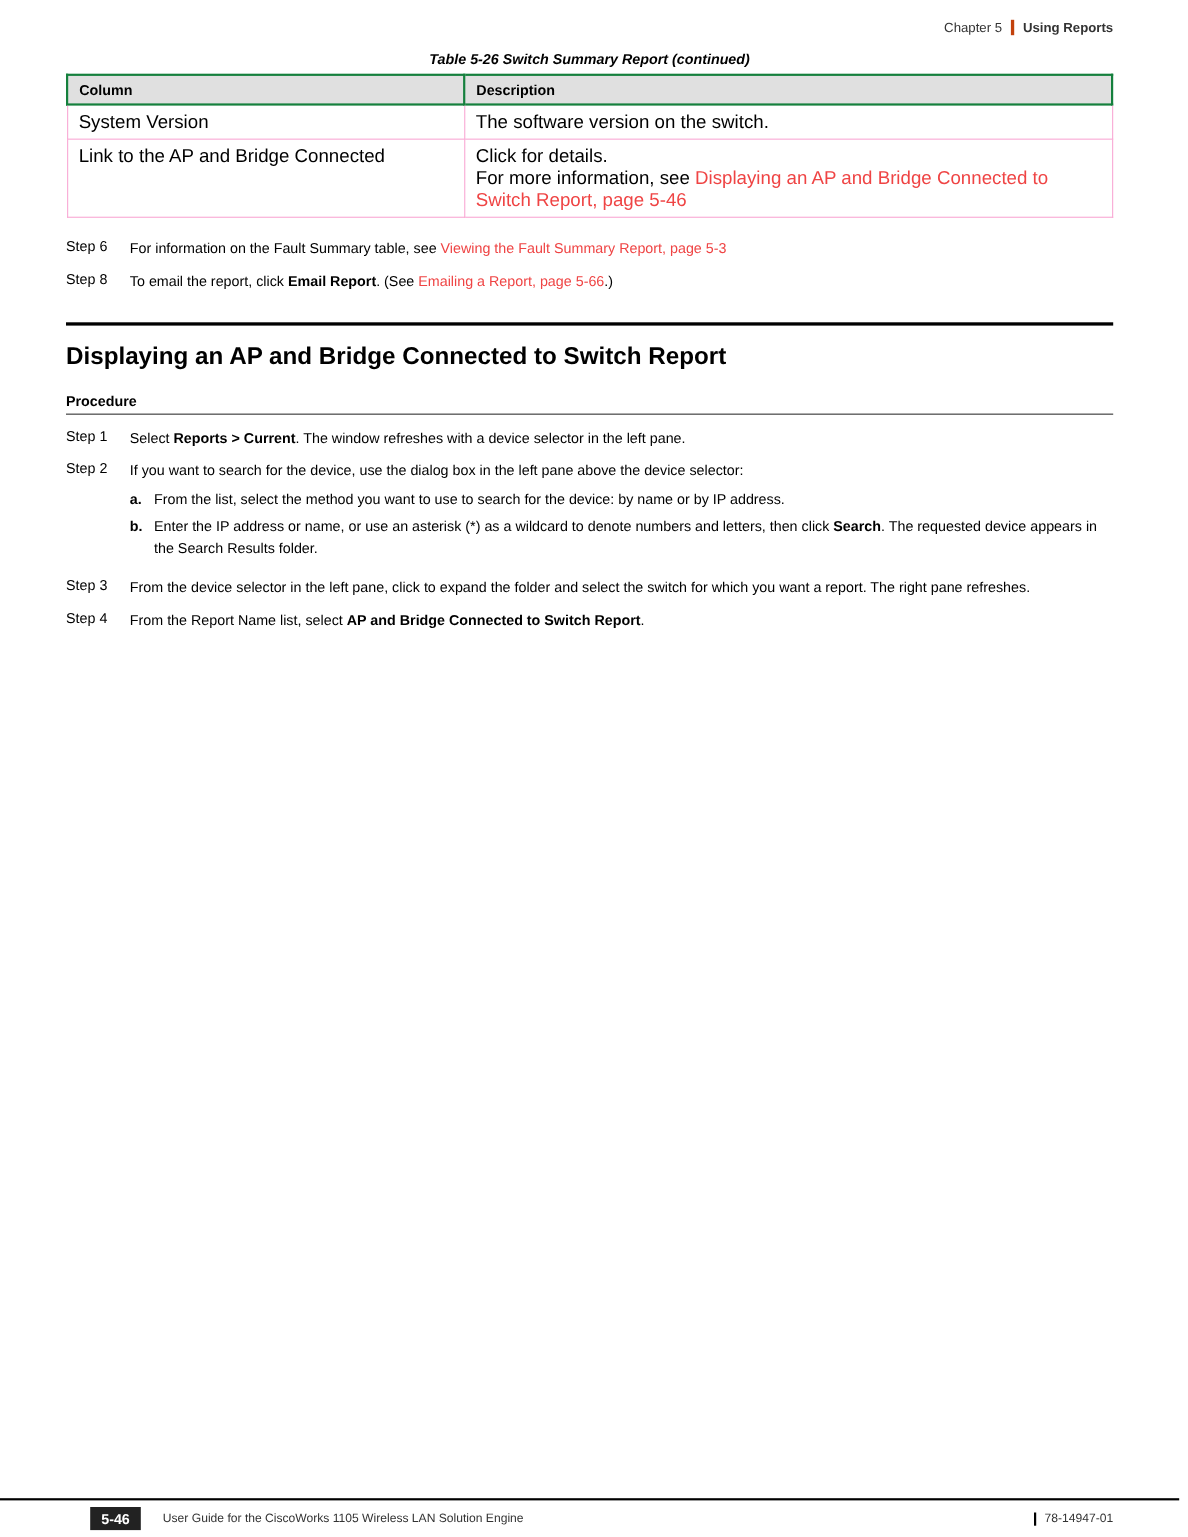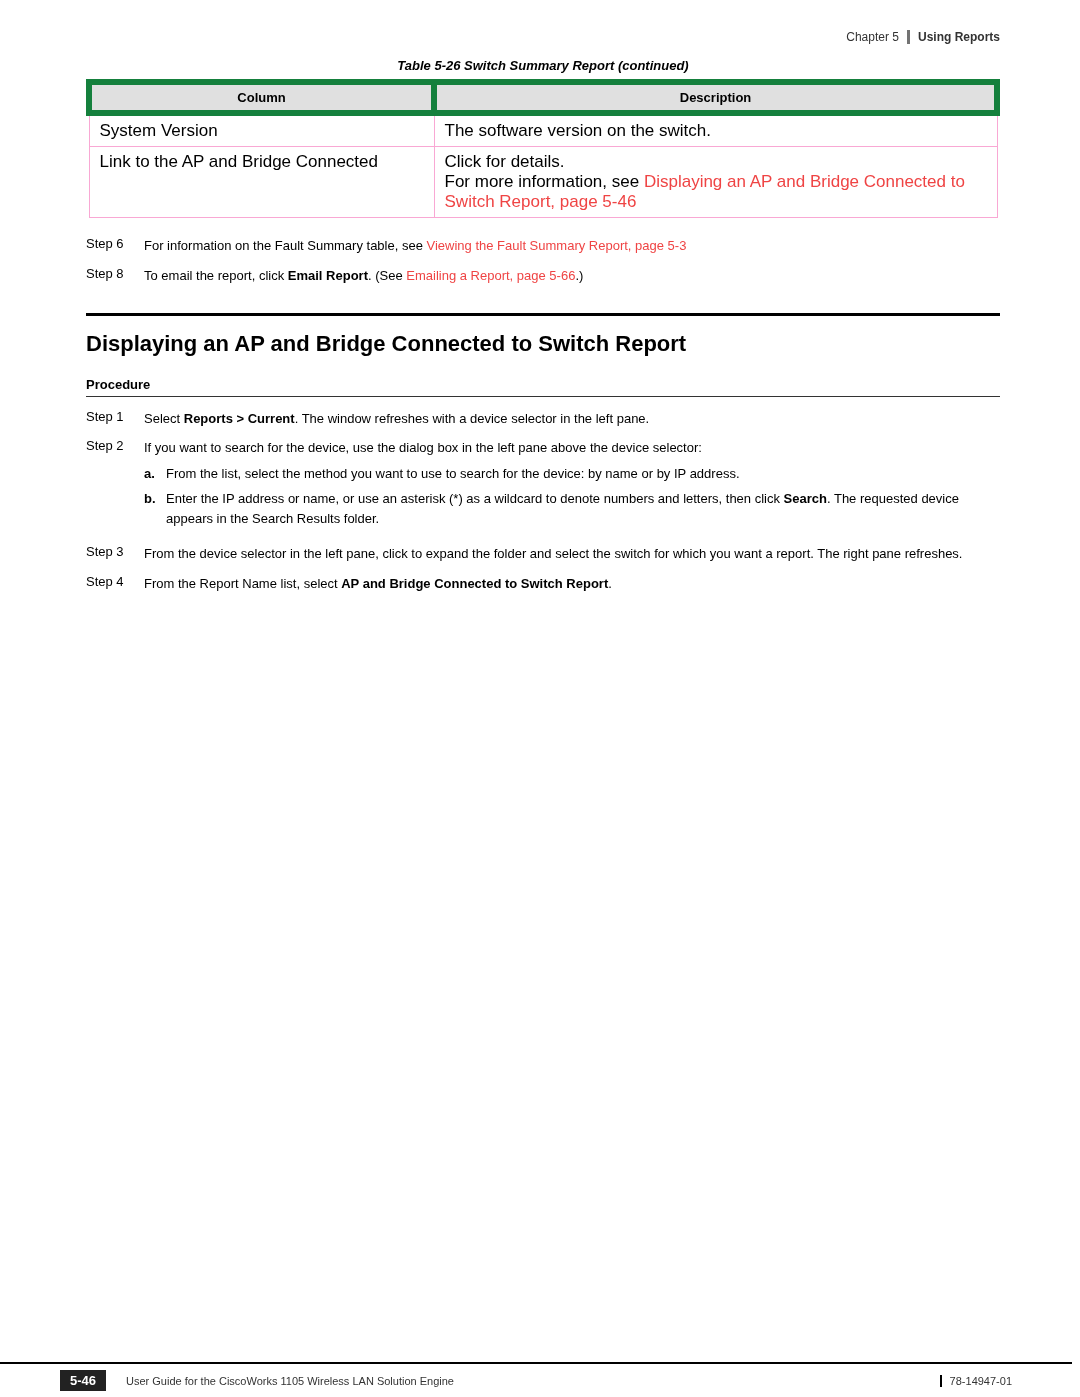--- a/index.html
+++ b/index.html
@@ -9,21 +9,21 @@
       font-size: 13px;
       color: #000;
       width: 1080px;
       min-height: 1397px;
       position: relative;
     }
     .page {
       width: 1072px;
       min-height: 1397px;
       background: #fff;
-      padding: 12px;
+      padding: 0;
       position: relative;
     }
     
     .page-header {
       display: flex;
       justify-content: flex-end;
       align-items: center;
       padding: 18px 60px 4px 60px;
       border-bottom: none;
     }
@@ -31,21 +31,21 @@
       font-size: 12px;
       color: #333;
     }
     .header-chapter span.chapter-num {
       margin-right: 8px;
     }
     .header-title {
       font-size: 12px;
       font-weight: bold;
       color: #333;
-      border-left: 3px solid #737373;
+      border-left: 3px solid #c2410c;
       padding-left: 8px;
     }
     
     .breadcrumb-bar {
       padding: 6px 60px;
       border-top: 1px solid #000;
       margin: 0 0 10px 0;
     }
     .breadcrumb-text {
       font-size: 11.5px;
@@ -55,43 +55,42 @@
       display: inline-block;
       width: 8px;
       height: 8px;
       background: #333;
       margin-right: 6px;
       vertical-align: middle;
     }
     
     .main-content {
       padding: 10px 60px 20px 60px;
-      margin-left: 14px;
     }
     
     .table-caption {
       font-size: 13px;
       font-weight: bold;
       font-style: italic;
       text-align: center;
       margin-bottom: 6px;
     }
     
     .data-table {
       width: 100%;
       border-collapse: collapse;
       margin-bottom: 18px;
     }
     .data-table th {
       background: #e0e0e0;
-      border: 6px solid #15803d;
+      border: 2px solid #15803d;
       padding: 5px 10px;
       font-size: 13px;
       font-weight: bold;
-      text-align: center;
+      text-align: left;
     }
     .data-table td {
       border: 1px solid #f9a8d4;
       padding: 5px 10px;
       font-size: 17px;
       vertical-align: top;
     }
     .data-table td.col-left {
       width: 38%;
     }
@@ -176,20 +175,21 @@
       padding: 6px 60px;
       background: #fff;
     }
     .footer-page-num {
       background: #222;
       color: #fff;
       font-size: 13px;
       font-weight: bold;
       padding: 3px 10px;
       margin-right: 20px;
+      margin-left: 22px;
     }
     .footer-doc-title {
       font-size: 11px;
       color: #333;
       flex: 1;
     }
     .footer-doc-num {
       font-size: 11px;
       color: #333;
       border-left: 2px solid #000;

